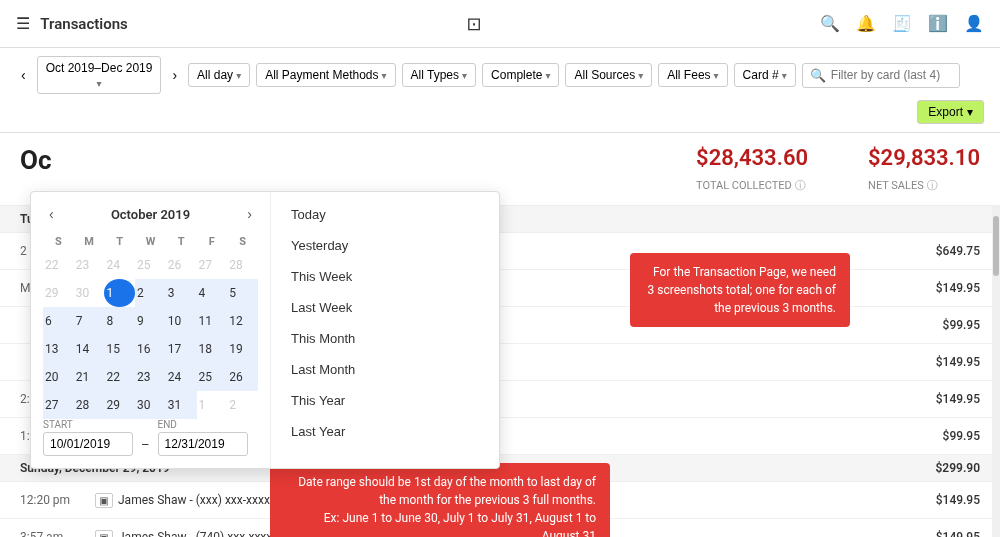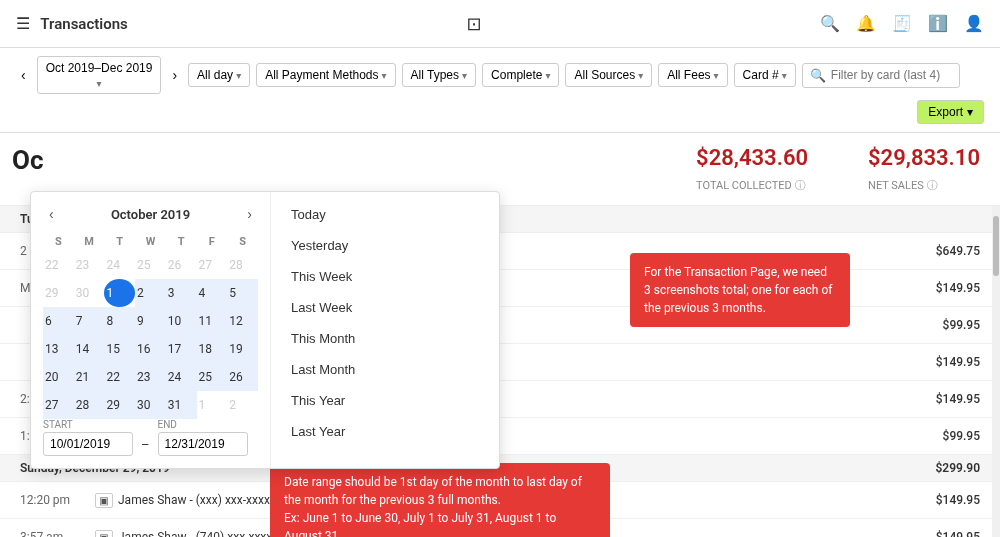--- a/index.html
+++ b/index.html
@@ -90,21 +90,21 @@
     .quick-panel { padding: 8px; width: 140px; display: flex; flex-direction: column; gap: 2px; }
     .quick-btn {
       text-align: left; background: none; border: none; cursor: pointer;
       padding: 7px 12px; font-size: 13px; border-radius: 3px; color: #333;
     }
 
     
     .annotation-box {
       position: absolute; background: #e53935; color: #fff;
       padding: 10px 14px; border-radius: 4px; font-size: 12px;
-      line-height: 1.5; text-align: left;
+      line-height: 1.5; text-align: right;
     }
     .annotation-box.top-right {
       top: 120px; right: 150px; width: 220px;
     }
 
     
     .scroll-track {
       position: absolute; right: 0; top: 0; bottom: 0; width: 8px;
       background: #f0f0f0;
     }
@@ -177,21 +177,21 @@
     <input type="text" placeholder="Filter by card (last 4)" style="">
   </div>
   <button class="export-btn">
     <span>Export</span>
     <span>▾</span>
   </button>
 </div>
 
 <div class="main" style="position:relative; height: 440px; overflow: hidden;">
 
-  <div style="background:#fff; padding: 12px 20px 0 12px; border-bottom: 1px solid #eee;">
+  <div style="background:#fff; padding: 12px 20px 0 20px; border-bottom: 1px solid #eee;">
     <div style="display:flex; justify-content: space-between; align-items: flex-start;">
       <div>
         <div class="page-title" style="font-size:26px; font-weight:700; color:#222;">Oc</div>
       </div>
       <div style="display:flex; gap:60px; align-items:flex-end; padding-bottom: 12px;">
         <div class="stat-block">
           <div class="stat-value">$28,433.60</div>
           <div class="stat-label">
             <span>TOTAL COLLECTED</span>
             <span style="color:#aaa; font-size:11px;">ⓘ</span>

